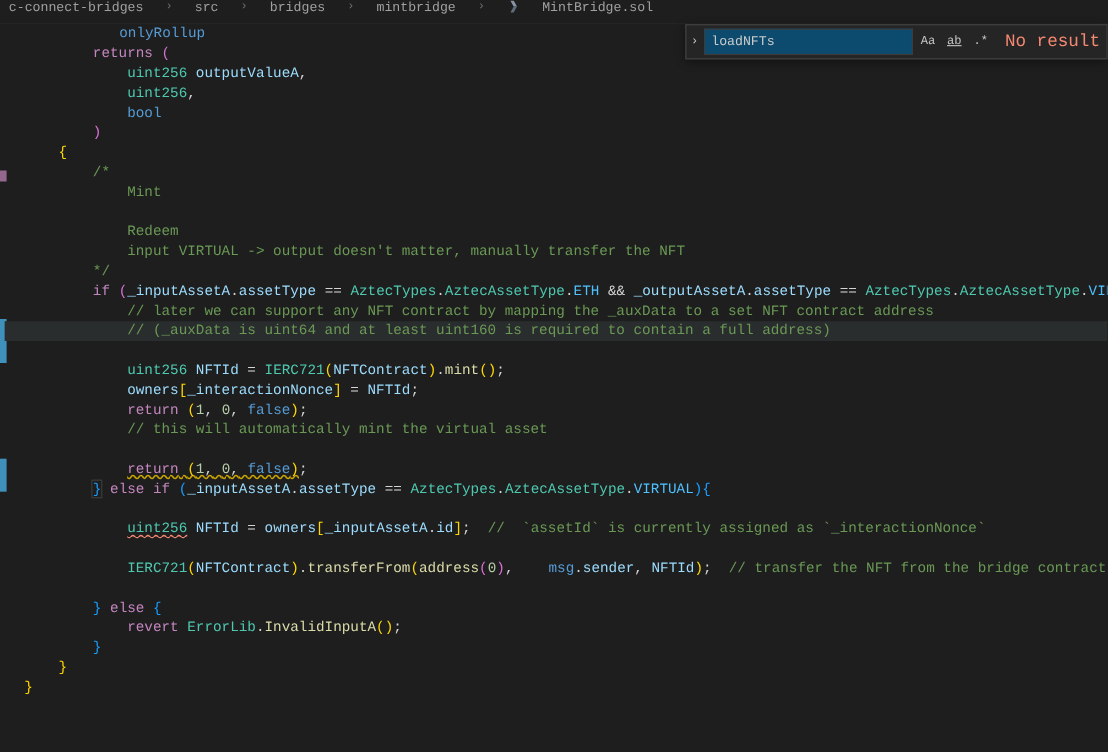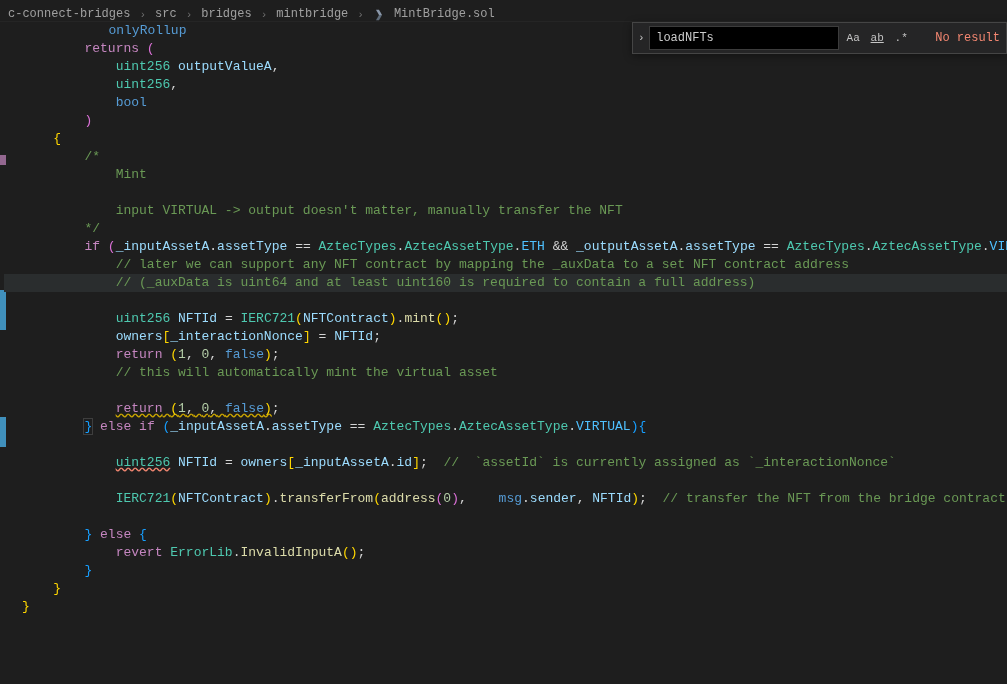--- a/index.html
+++ b/index.html
@@ -11,25 +11,25 @@
     overflow: hidden;
     width: 1007px;
     height: 684px;
     position: relative;
   }
 
   .breadcrumb {
     height: 22px;
     background: #1e1e1e;
     display: flex;
-    align-items: flex-end;
+    align-items: flex-start;
     padding: 0 8px;
     font-size: 12px;
     color: #a0a0a0;
-    gap: 9px;
+    gap: 20px;
     border-bottom: 1px solid #252525;
   }
   .breadcrumb .seg { cursor: pointer; }
   .breadcrumb .chev { color: #6e6e6e; font-size: 11px; }
   .breadcrumb .file-icon {
     width: 12px; height: 12px; display: inline-block;
   }
   .breadcrumb .file-icon svg { display:block; }
 
   .find-widget {
@@ -48,21 +48,21 @@
     width: 16px;
     height: 100%;
     display: flex;
     align-items: center;
     justify-content: center;
     color: #c5c5c5;
     cursor: pointer;
     font-size: 11px;
   }
   .find-input {
-    background: #000000;
+    background: #0c4a6e;
     border: 1px solid #3c3c3c;
     color: #cccccc;
     height: 24px;
     width: 190px;
     padding: 0 6px;
     font-family: inherit;
     font-size: 12px;
     outline: none;
   }
   .find-opts {
@@ -75,24 +75,23 @@
     width: 20px; height: 20px;
     display: flex; align-items: center; justify-content: center;
     color: #c5c5c5;
     font-size: 11px;
     border-radius: 3px;
     cursor: pointer;
   }
   .find-opt.underline { text-decoration: underline; }
   .find-result {
     color: #f48771;
-    font-size: 12px;
+    font-size: 16px;
     padding: 0 6px;
     white-space: nowrap;
-    margin-left: 12px;
   }
 
   .gutter-strip {
     position: absolute;
     left: 0;
     top: 22px;
     bottom: 0;
     width: 6px;
   }
   .gutter-mark {
@@ -182,20 +181,21 @@
   <div class="line">        <span class="mod">onlyRollup</span></div>
   <div class="line">        <span class="kw">returns</span> <span class="mag">(</span></div>
   <div class="line">            <span class="type">uint256</span> <span class="var">outputValueA</span><span class="punc">,</span></div>
   <div class="line">            <span class="type">uint256</span><span class="punc">,</span></div>
   <div class="line">            <span class="bool">bool</span></div>
   <div class="line">        <span class="mag">)</span></div>
   <div class="line">    <span class="gold">{</span></div>
   <div class="line">        <span class="cmt">/*</span></div>
   <div class="line">            <span class="cmt">Mint</span></div>
   <div class="line"> </div>
+  <div class="line">            <span class="cmt">Redeem</span></div>
   <div class="line">            <span class="cmt">input VIRTUAL -&gt; output doesn't matter, manually transfer the NFT</span></div>
   <div class="line">        <span class="cmt">*/</span></div>
   <div class="line">        <span class="kw">if</span> <span class="mag">(</span><span class="var">_inputAssetA</span><span class="punc">.</span><span class="var">assetType</span> <span class="punc">==</span> <span class="type">AztecTypes</span><span class="punc">.</span><span class="type">AztecAssetType</span><span class="punc">.</span><span class="enum">ETH</span> <span class="punc">&amp;&amp;</span> <span class="var">_outputAssetA</span><span class="punc">.</span><span class="var">assetType</span> <span class="punc">==</span> <span class="type">AztecTypes</span><span class="punc">.</span><span class="type">AztecAssetType</span><span class="punc">.</span><span class="enum">VIRTUAL</span></div>
   <div class="line">            <span class="cmt">// later we can support any NFT contract by mapping the _auxData to a set NFT contract address</span></div>
   <div class="line hl">            <span class="cmt">// (_auxData is uint64 and at least uint160 is required to contain a full address)</span></div>
   <div class="line"> </div>
   <div class="line">            <span class="type">uint256</span> <span class="var">NFTId</span> <span class="punc">=</span> <span class="type">IERC721</span><span class="gold">(</span><span class="var">NFTContract</span><span class="gold">)</span><span class="punc">.</span><span class="fn">mint</span><span class="gold">(</span><span class="gold">)</span><span class="punc">;</span></div>
   <div class="line">            <span class="var">owners</span><span class="gold">[</span><span class="var">_interactionNonce</span><span class="gold">]</span> <span class="punc">=</span> <span class="var">NFTId</span><span class="punc">;</span></div>
   <div class="line">            <span class="kw">return</span> <span class="gold">(</span><span class="num">1</span><span class="punc">,</span> <span class="num">0</span><span class="punc">,</span> <span class="bool">false</span><span class="gold">)</span><span class="punc">;</span></div>
   <div class="line">            <span class="cmt">// this will automatically mint the virtual asset</span></div>

